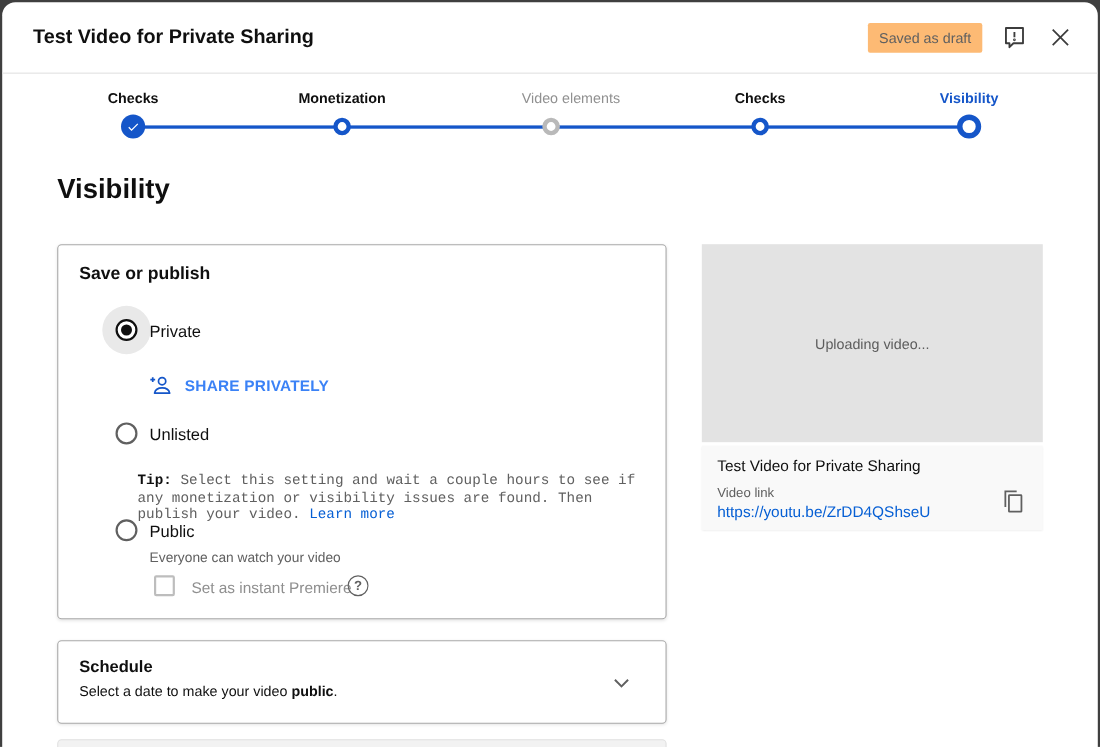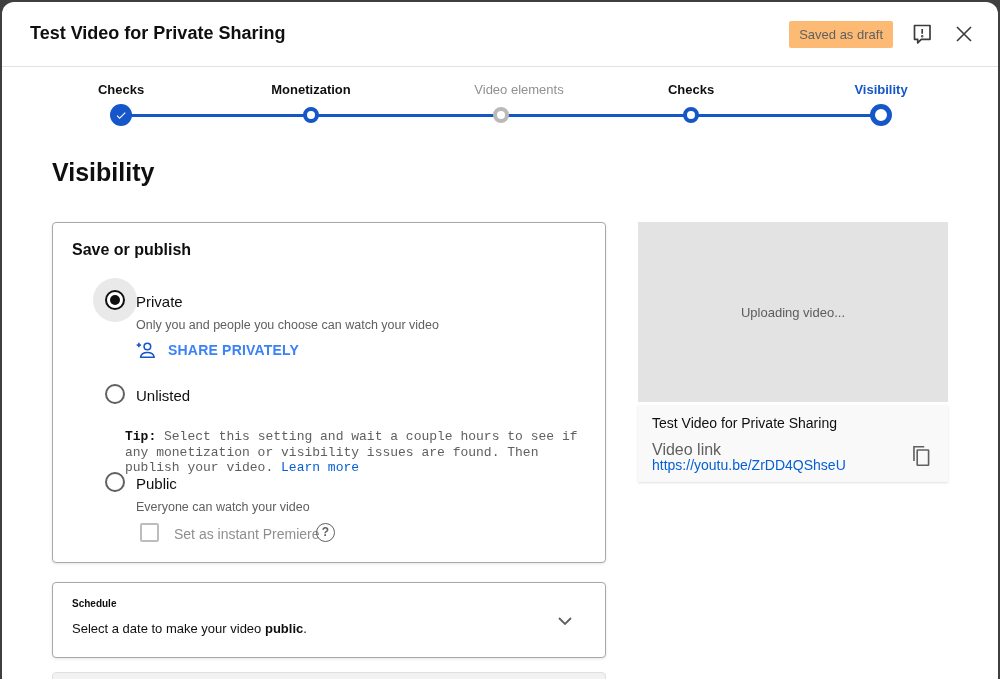--- a/index.html
+++ b/index.html
@@ -65,33 +65,33 @@
   .tip b { color:#0f0f0f; }
   .tip a { color:#065fd4; text-decoration:none; cursor:pointer; }
 
   .checkbox { position:absolute; left:138px; top:521px; width:19px; height:19px; border:2px solid #bdbdbd;
               border-radius:2px; background:#fff; }
   .premiere-label { position:absolute; left:172px; top:524px; font-size:14px; color:#8f8f8f; }
   .help-icon { position:absolute; left:314px; top:521px; width:19px; height:19px; border:1.5px solid #606060;
                border-radius:50%; color:#606060; font-size:12px; font-weight:bold; text-align:center;
                line-height:16px; cursor:pointer; }
 
-  .sched-title { position:absolute; left:70px; top:596px; font-size:10px; font-weight:bold; color:#0f0f0f; }
+  .sched-title { position:absolute; left:70px; top:596px; font-size:15px; font-weight:bold; color:#0f0f0f; }
   .sched-sub { position:absolute; left:70px; top:619px; font-size:13px; color:#0f0f0f; }
   .sched-sub b { font-weight:bold; }
   .sched-chevron { position:absolute; left:551px; top:607px; width:24px; height:24px; cursor:pointer; }
 
   
   .preview-box { position:absolute; left:636px; top:220px; width:310px; height:180px; background:#e3e3e3;
                  display:flex; align-items:center; justify-content:center; }
   .uploading-text { font-size:13px; color:#5c5c5c; }
   .info-box { position:absolute; left:636px; top:403px; width:310px; height:77px; background:#f9f9f9;
               box-shadow:0 1px 2px rgba(0,0,0,.12); }
   .video-title { position:absolute; left:14px; top:10px; font-size:14px; color:#0f0f0f; }
-  .link-label { position:absolute; left:14px; top:36px; font-size:16px; color:#606060; }
+  .link-label { position:absolute; left:14px; top:36px; font-size:12px; color:#606060; }
   .link-url { position:absolute; left:14px; top:52px; font-size:14px; color:#065fd4; text-decoration:none; cursor:pointer; }
   .copy-btn { position:absolute; right:14px; top:38px; width:26px; height:26px; cursor:pointer; }
 </style>
 </head>
 <body>
 
 <div class="screen">
   <div class="dialog">
 
     <div class="dlg-title">Test Video for Private Sharing</div>
@@ -132,21 +132,20 @@
     <div class="circle current" style="left:879px"></div>
 
     <div class="page-title">Visibility</div>
 
     <div class="card sp-card"></div>
     <div class="sp-title">Save or publish</div>
 
     <div class="halo"></div>
     <div class="radio selected" style="left:103px; top:288px;"></div>
     <div class="opt-label" style="top:291px;">Private</div>
-    <div class="opt-desc" style="top:316px;">Only you and people you choose can watch your video</div>
     <div class="share-btn">
       <svg viewBox="0 0 24 24" fill="none" stroke="#1556c9" stroke-width="1.7">
         <circle cx="13.5" cy="8.2" r="3.6"></circle>
         <path d="M6 20c0.7-3.4 3.9-5.2 7.5-5.2S20.3 16.6 21 20z" stroke-linejoin="round"></path>
         <line x1="4.2" y1="4.2" x2="4.2" y2="9"></line>
         <line x1="1.8" y1="6.6" x2="6.6" y2="6.6"></line>
       </svg>
       <span>SHARE PRIVATELY</span>
     </div>
 

